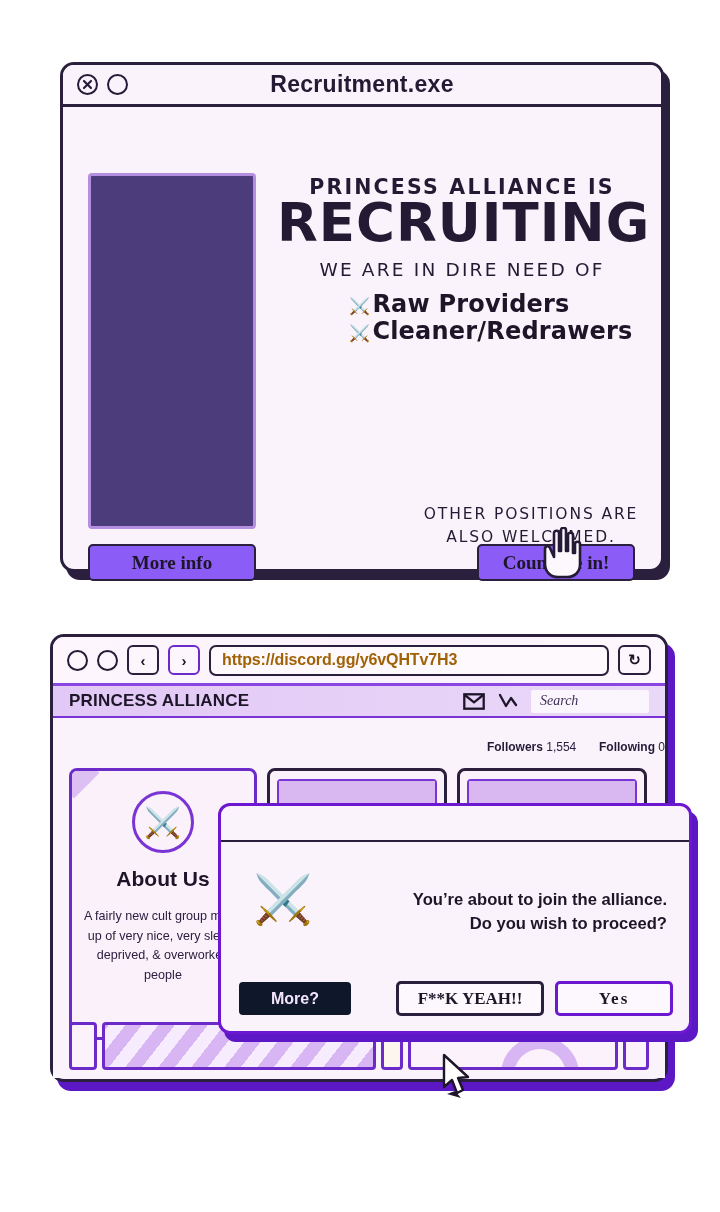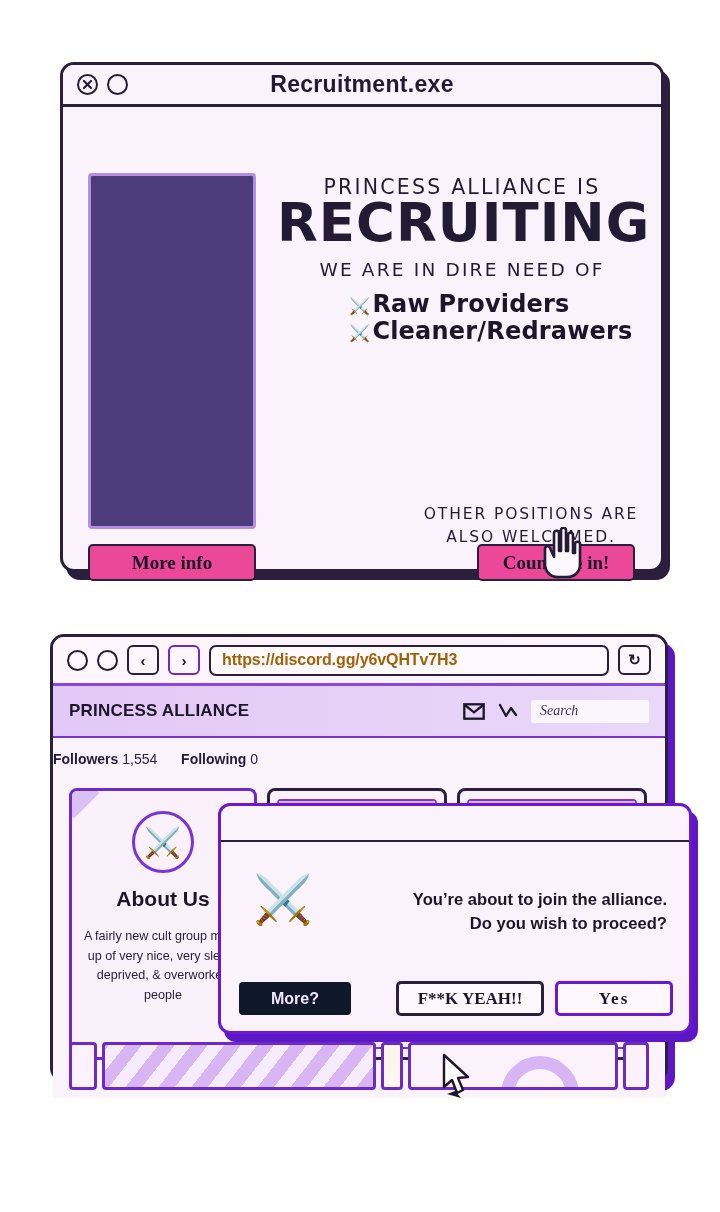--- a/index.html
+++ b/index.html
@@ -47,21 +47,21 @@
     position: absolute; left: 25px; top: 66px;
     width: 168px; height: 356px;
     background: #4c3c7c;
     border: 3px solid #b48fe0;
     border-radius: 4px;
   }
 
   .hero { position: absolute; left: 214px; top: 68px; width: 370px; text-align: center; }
   .hero-top {
     font-size: 20.5px; color: #231b33; letter-spacing: 2.2px;
-    font-family: "DejaVu Sans", sans-serif; font-weight: 400;
+    font-family: "DejaVu Sans", sans-serif; font-weight: 700;
   }
   .hero-big {
     font-size: 53px; font-weight: bold; color: #231b33;
     letter-spacing: 1px; line-height: .98; margin-top: -2px;
     font-family: "DejaVu Sans", sans-serif;
   }
   .hero-sub {
     font-size: 18.5px; color: #231b33; letter-spacing: 2.2px;
     margin-top: 10px; font-family: "DejaVu Sans", sans-serif;
   }
@@ -73,21 +73,21 @@
   }
   .need-row .sw { font-size: 17px; margin-right: 2px; }
 
   .otherpos {
     position: absolute; left: 348px; top: 396px; width: 240px;
     text-align: center; font-size: 15.5px; letter-spacing: 1.9px;
     color: #231b33; line-height: 1.5; font-family: "DejaVu Sans", sans-serif;
   }
 
   .btn1 {
-    position: absolute; background: #ec4899;
+    position: absolute; background: #8b5cf6;
     border: 2.6px solid #2a1f3d; border-radius: 5px;
     font-family: "Liberation Serif", serif;
     font-weight: bold; color: #1d1628; cursor: pointer;
   }
   .btn-moreinfo { left: 25px; top: 437px; width: 168px; height: 37px; font-size: 19px; }
   .btn-countmein { left: 414px; top: 437px; width: 158px; height: 37px; font-size: 19px; }
 
   .cursor-hand {
     position: absolute; left: 540px; top: 527px; width: 44px; height: 52px; z-index: 9;
   }
@@ -117,37 +117,37 @@
   .nbtn.fwd { border-color: #6c2bc8; }
   .urlbar {
     flex: 1; height: 31px; border: 2.6px solid #2a1f3d; border-radius: 7px;
     background: #fdf9fd; display: flex; align-items: center; padding: 0 11px;
     font-size: 16px; font-weight: bold; color: #a16207; letter-spacing: -.1px;
     overflow: hidden; white-space: nowrap;
   }
   .nbtn.reload { width: 33px; }
 
   .sitebar {
-    height: 52px; display: flex; align-items: center; padding: 0 16px;
+    height: 32px; display: flex; align-items: center; padding: 0 16px;
     background: linear-gradient(90deg,#e2c8f6 0%,#e6d0f7 50%,#e9d8f8 100%);
     border-bottom: 2px solid #7a34d6;
   }
   .brand { font-size: 17px; font-weight: bold; color: #1d1628; letter-spacing: .2px; }
   .bar-right { margin-left: auto; display: flex; align-items: center; gap: 13px; }
   .searchbox {
     width: 118px; height: 23px; background: #fbf6fd; border-radius: 2px;
     display: flex; align-items: center; padding-left: 9px;
     font-family: "Liberation Serif", serif; font-style: italic;
     font-size: 14px; color: #3d2f57;
   }
 
   .profile { position: relative; height: 360px; background: #fbf3fb; }
   .counts {
-    text-align: left; padding-top: 13px;
-    font-size: 14px; color: #2a2140;
+    text-align: right; padding-top: 22px;
+    font-size: 12px; color: #2a2140;
   }
   .counts b { font-weight: bold; color: #241b38; }
   .counts .sp { display: inline-block; width: 16px; }
 
   .card-about {
     position: absolute; left: 16px; top: 50px;
     width: 188px; height: 272px;
     background: #fbf1fb; border: 3px solid #6c2bc8; border-radius: 8px;
     text-align: center; padding-top: 20px;
     overflow: hidden;

